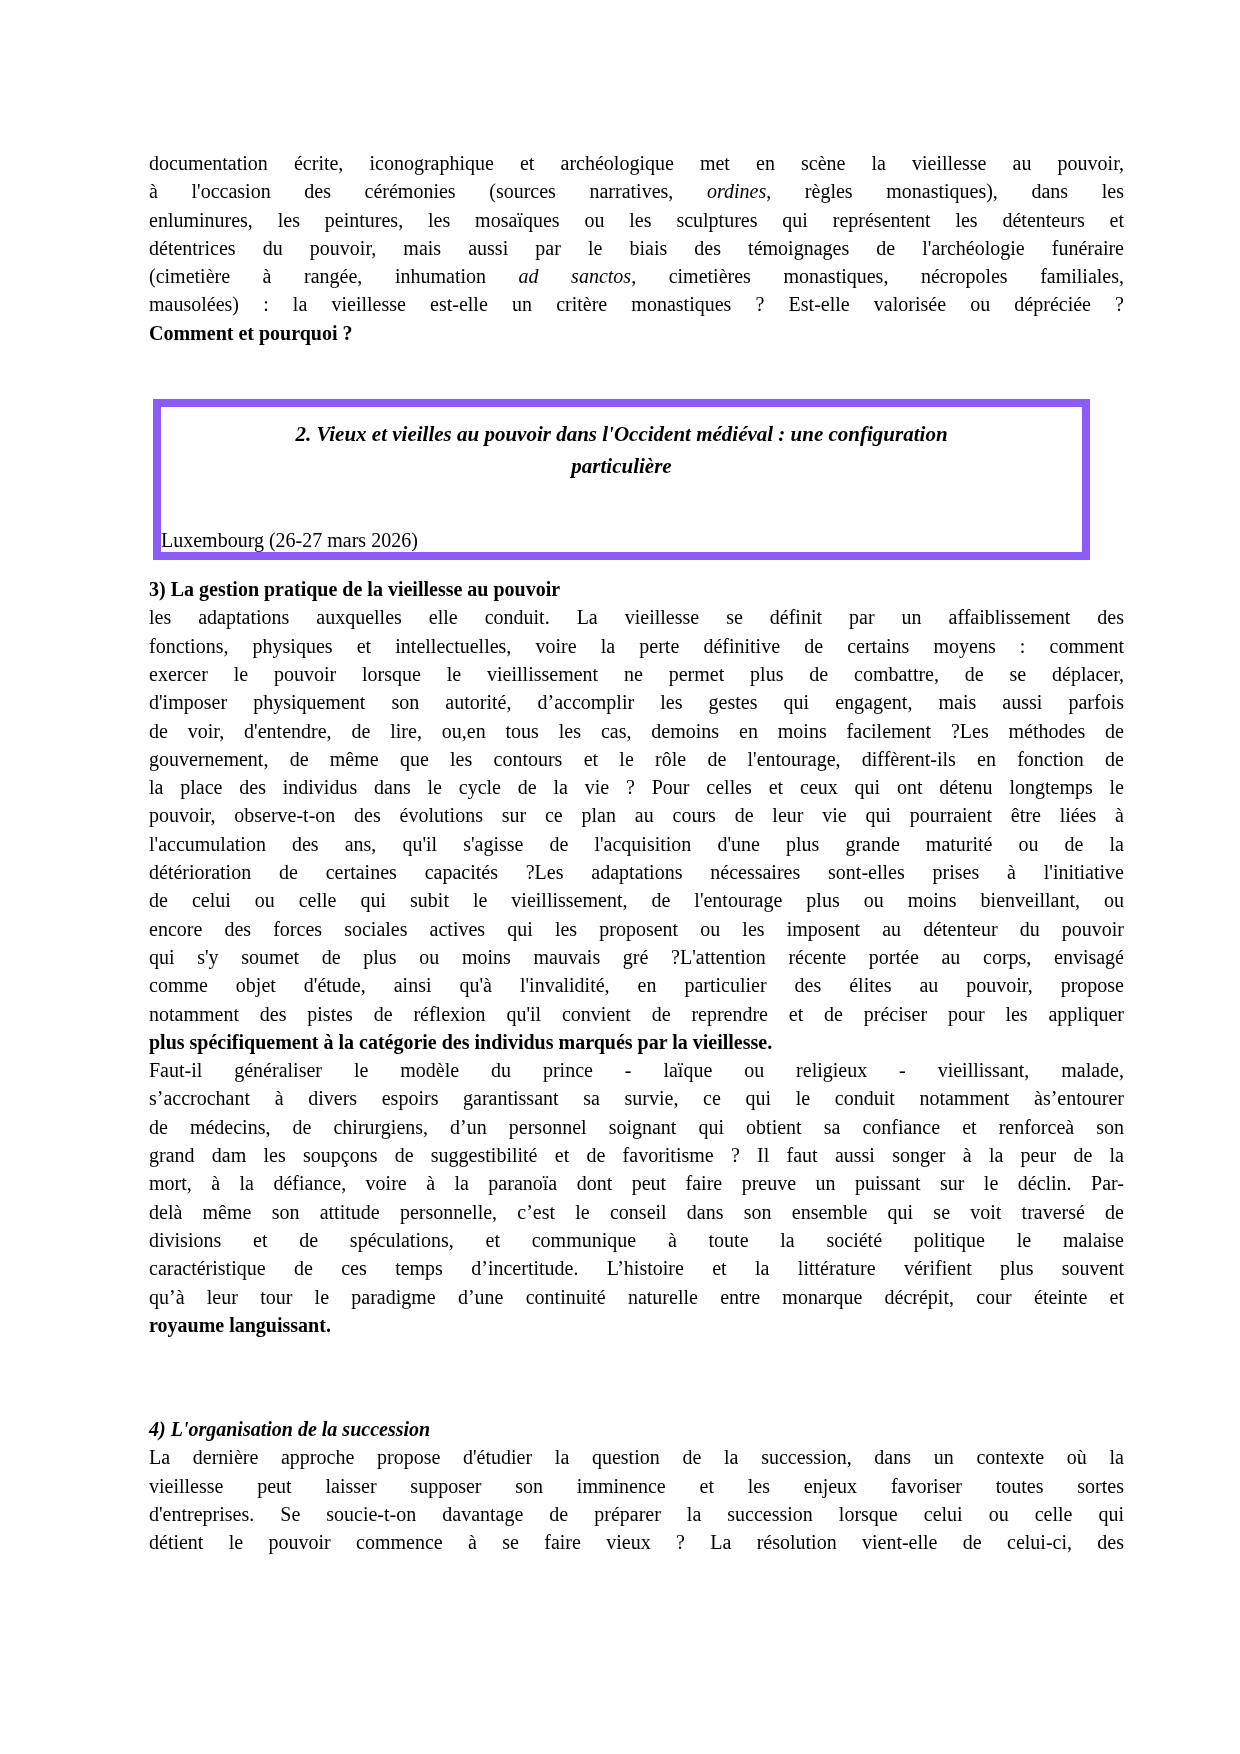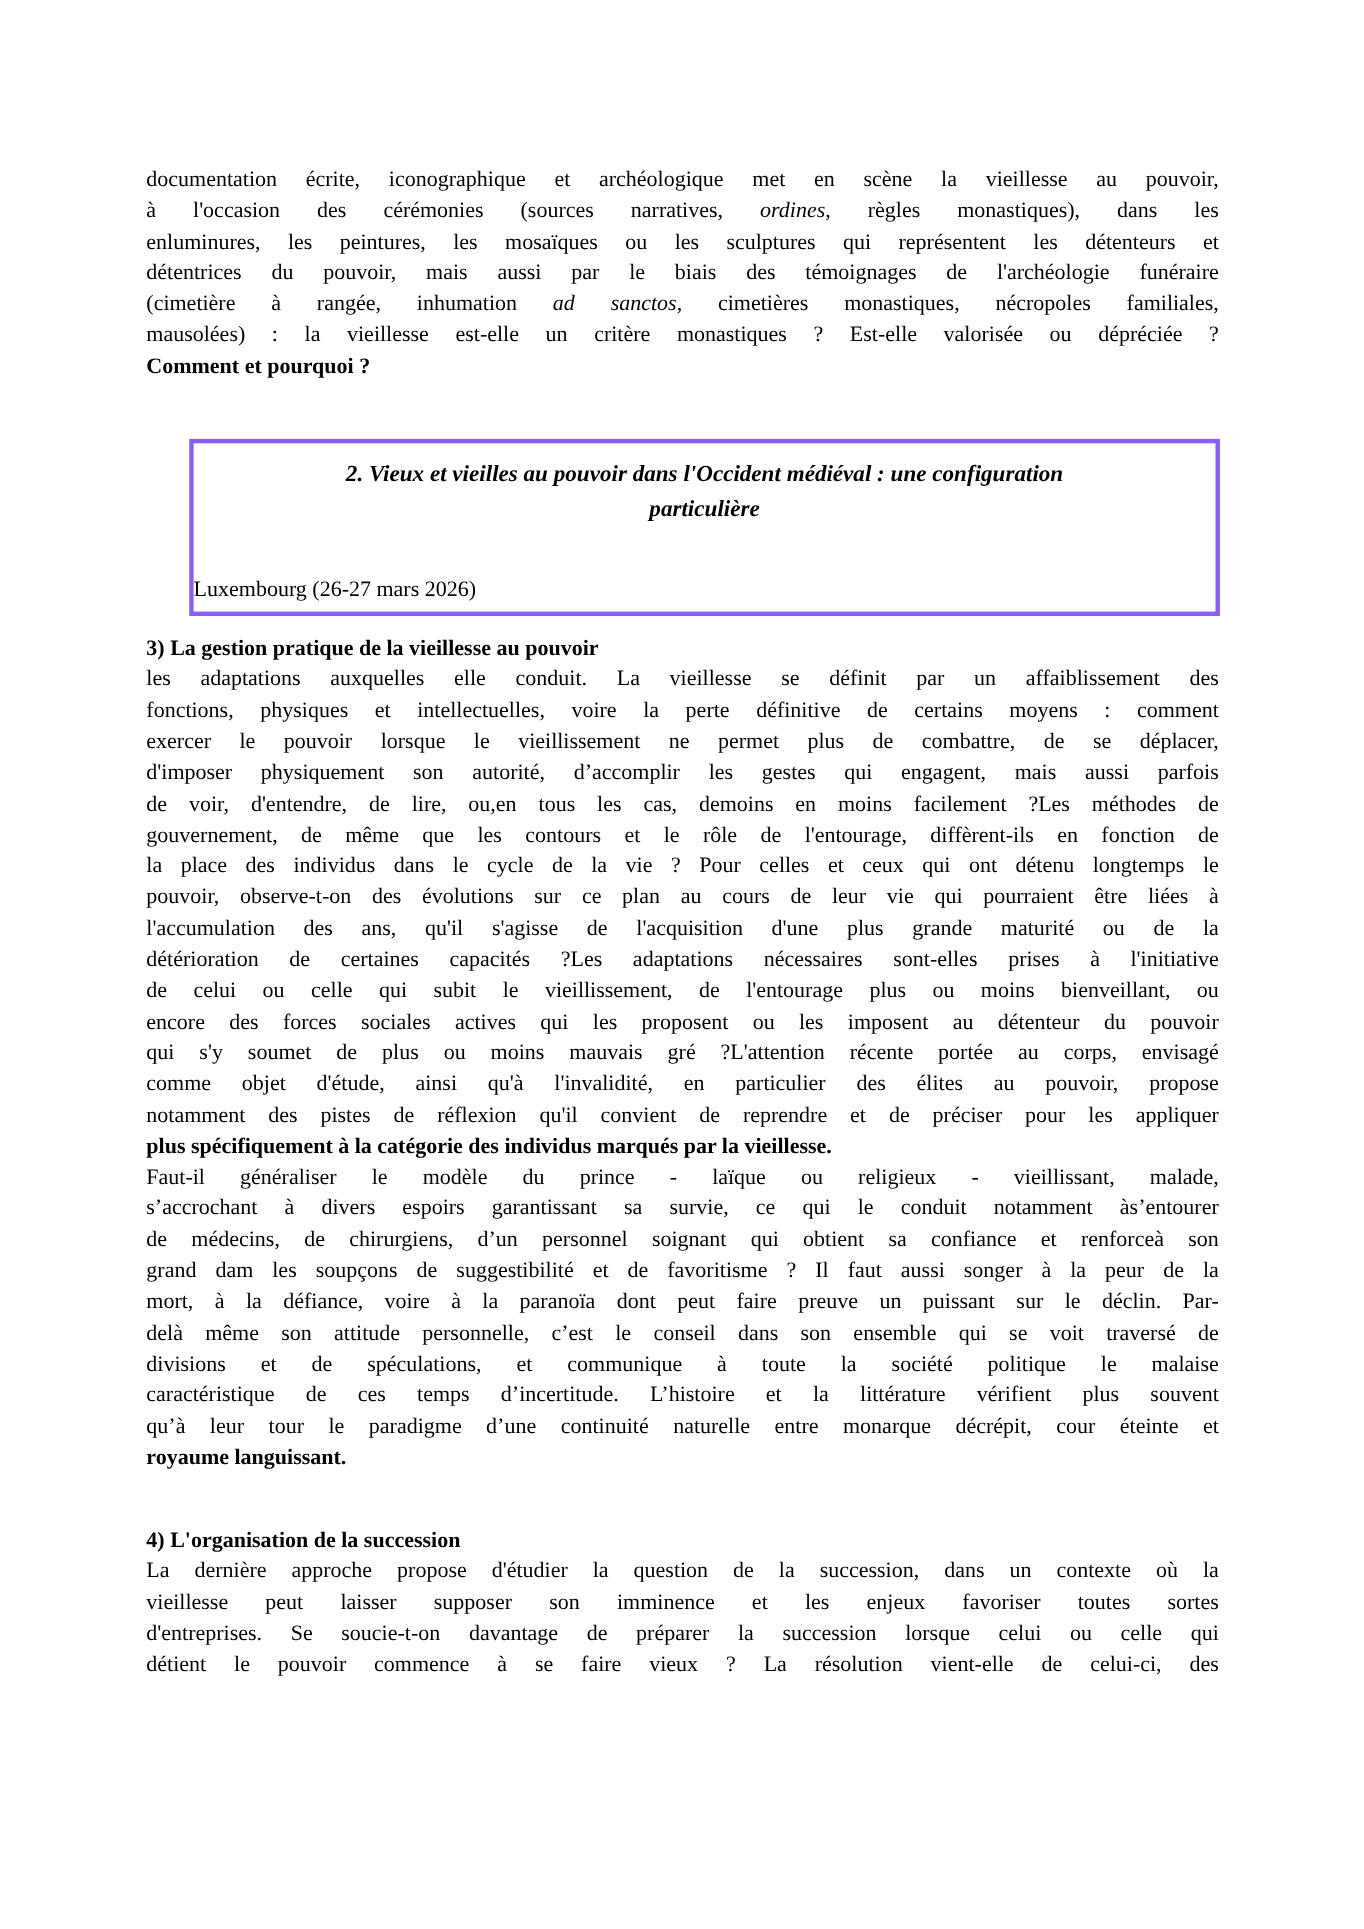--- a/index.html
+++ b/index.html
@@ -11,21 +11,21 @@
     position: relative;
     width: 1240px;
     height: 1754px;
     background: #ffffff;
     color: #000000;
     font-family: "Liberation Serif", "DejaVu Serif", serif;
     overflow: hidden;
   }
   .content {
     position: absolute;
-    left: 133px;
+    left: 149px;
     top: 149px;
     width: 975px;
     font-size: 20px;
     line-height: 28.3px;
   }
   .para { margin: 0; }
   .line {
     text-align: justify;
     text-align-last: justify;
     white-space: normal;
@@ -33,28 +33,28 @@
   .line.line-last {
     text-align-last: left;
     font-weight: bold;
   }
   .heading {
     font-weight: bold;
     text-align: left;
     line-height: 28.3px;
   }
   .heading-3 { margin-top: 15px; }
-  .heading-4 { margin-top: 47px; }
+  .heading-4 { margin-top: 76px; font-style: italic; }
   .announcement-box {
     box-sizing: border-box;
     margin-top: 52px;
-    margin-left: 39px;
+    margin-left: 4px;
     width: 937px;
     height: 161px;
-    border: 4px solid #8b5cf6;
+    border: 8px solid #8b5cf6;
     overflow: hidden;
   }
   .box-title {
     margin-top: 11px;
     font-size: 21px;
     font-weight: bold;
     font-style: italic;
     text-align: center;
     line-height: 32px;
     padding: 0 40px;

